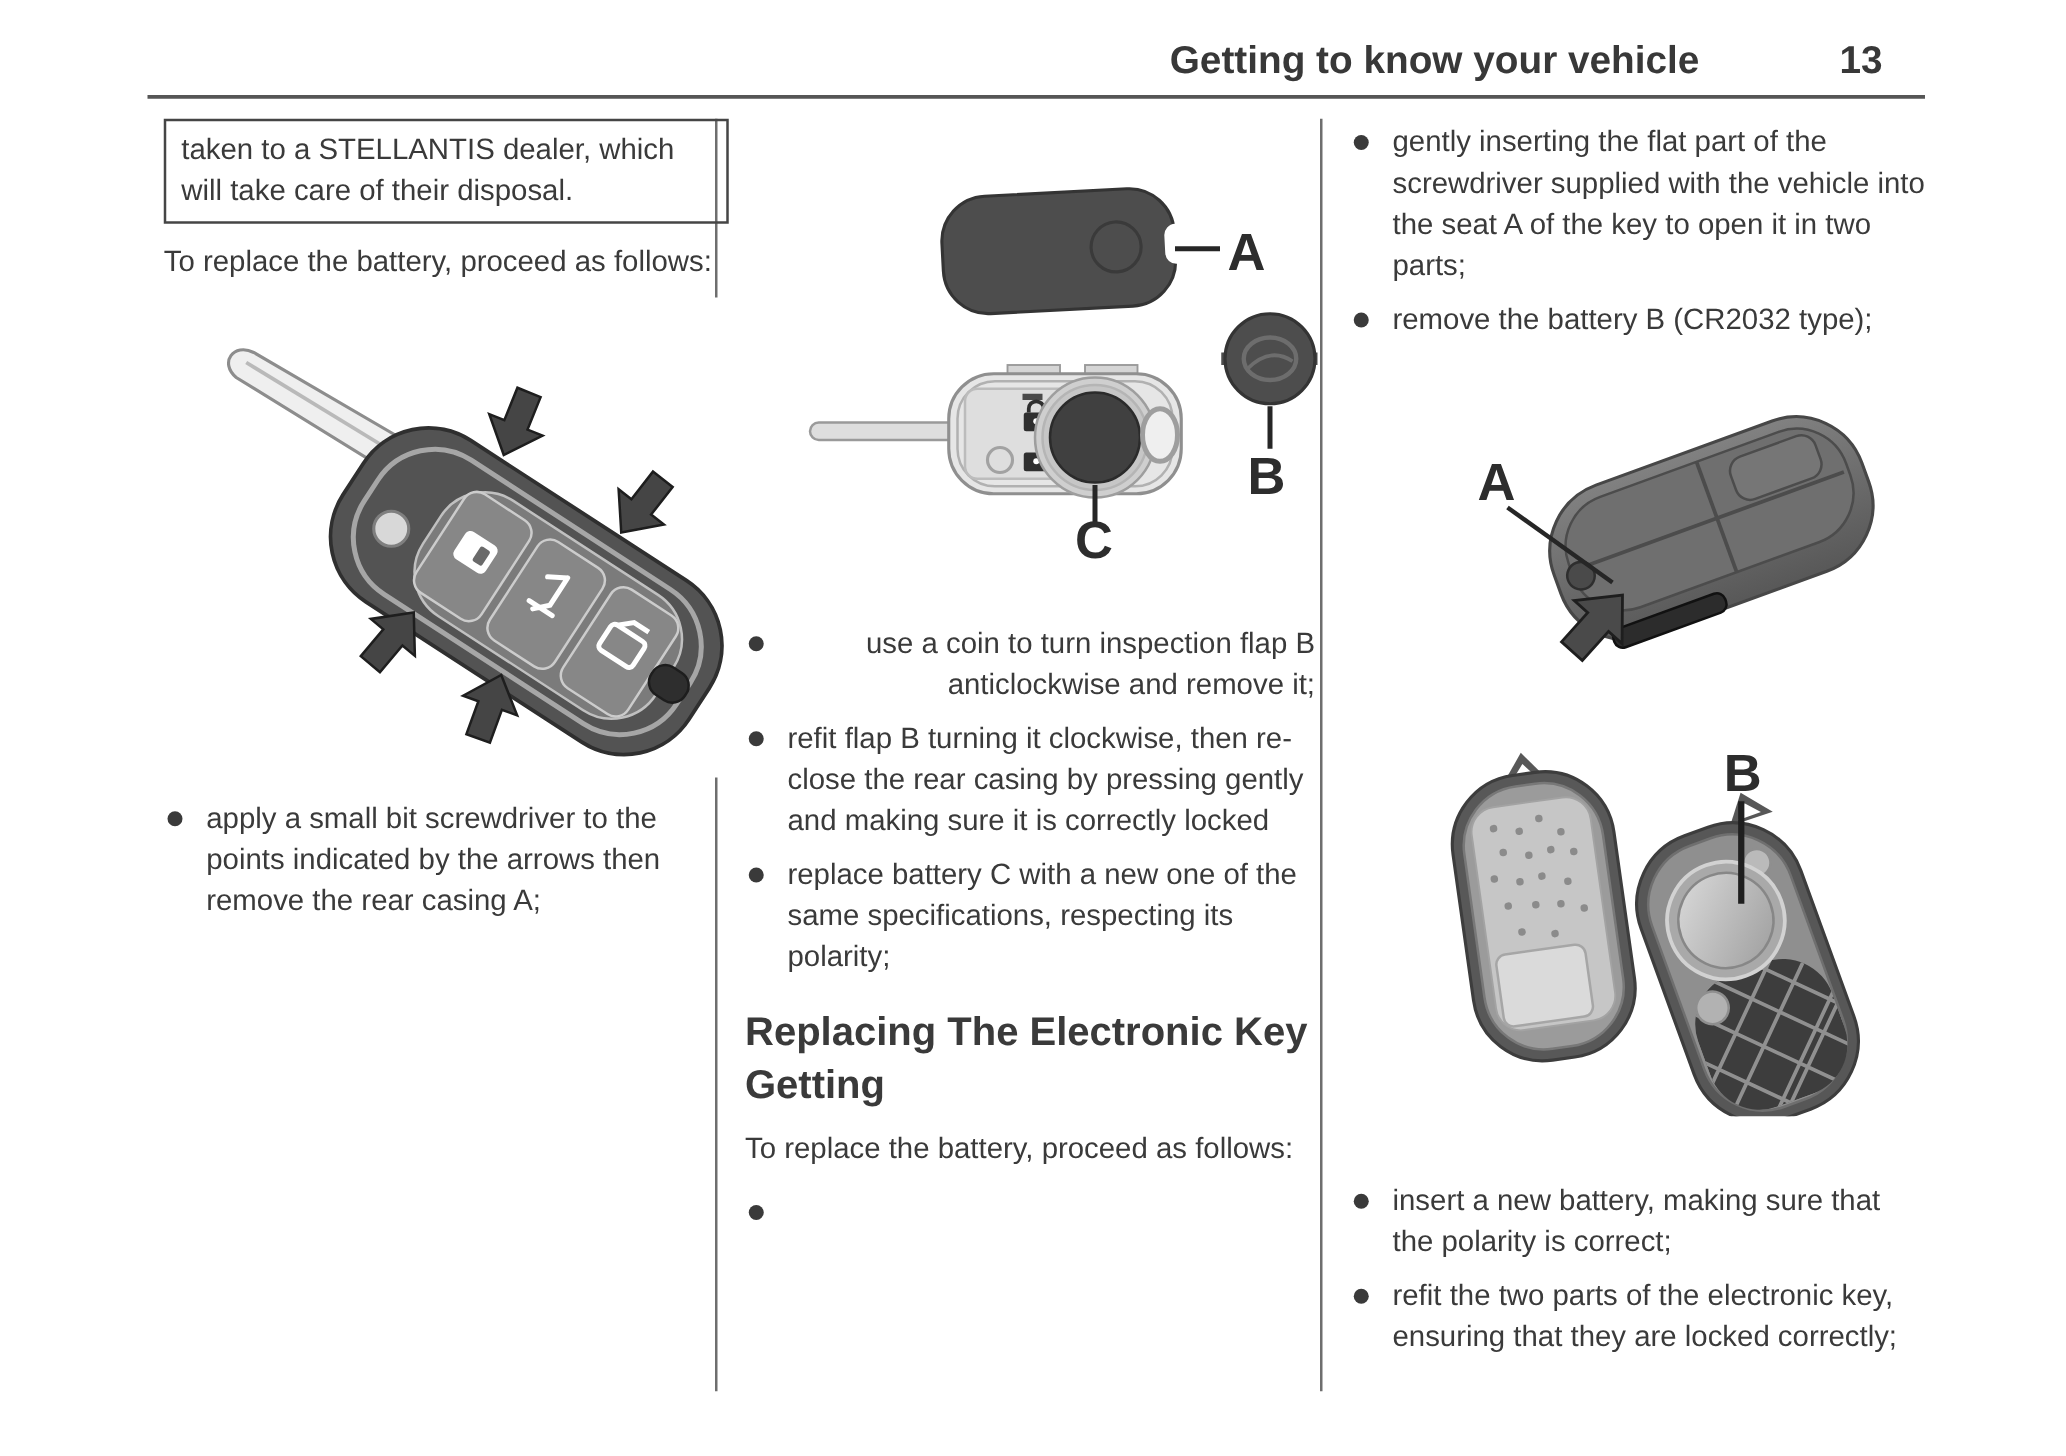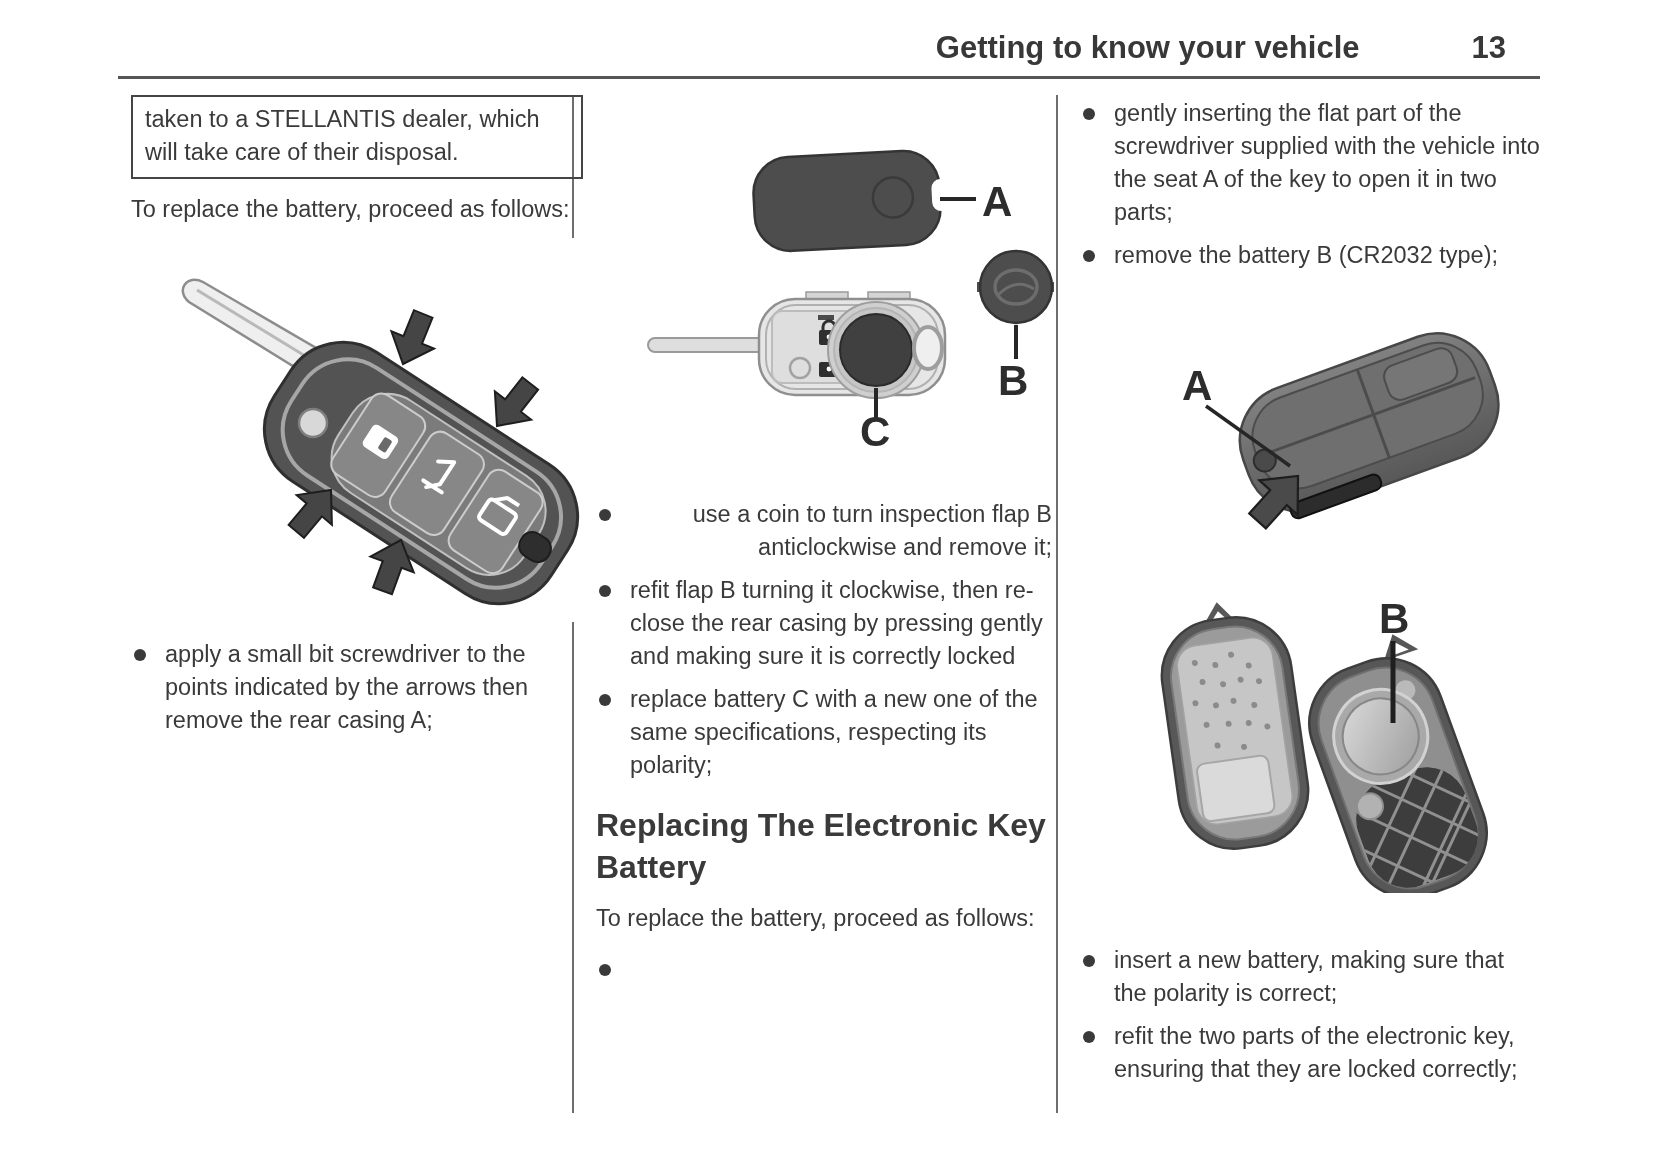--- a/index.html
+++ b/index.html
@@ -193,21 +193,21 @@
     </div>
     <div class="bullet">
       <span class="dot"></span>
       <span>refit flap B turning it clockwise, then re-close the rear casing by pressing gently and making sure it is correctly locked</span>
     </div>
     <div class="bullet">
       <span class="dot"></span>
       <span>replace battery C with a new one of the same specifications, respecting its polarity;</span>
     </div>
 
-    <h2 class="heading">Replacing The Electronic Key Battery</h2>
+    <h2 class="heading">Replacing The Electronic Key Getting</h2>
 
     <p class="para intro">To replace the battery, proceed as follows:</p>
 
     <div class="bullet second-list">
       <span class="dot"></span>
     </div>
   </div>
 
   <div class="col col-right">
 

